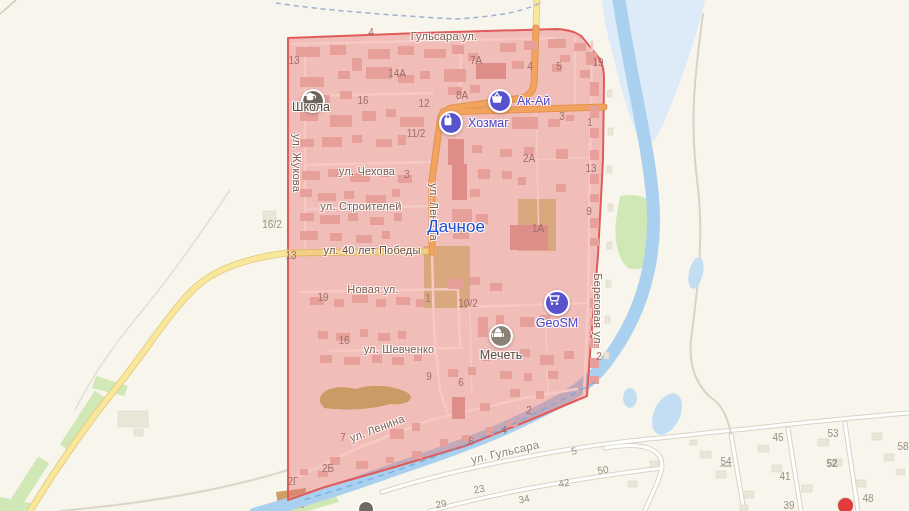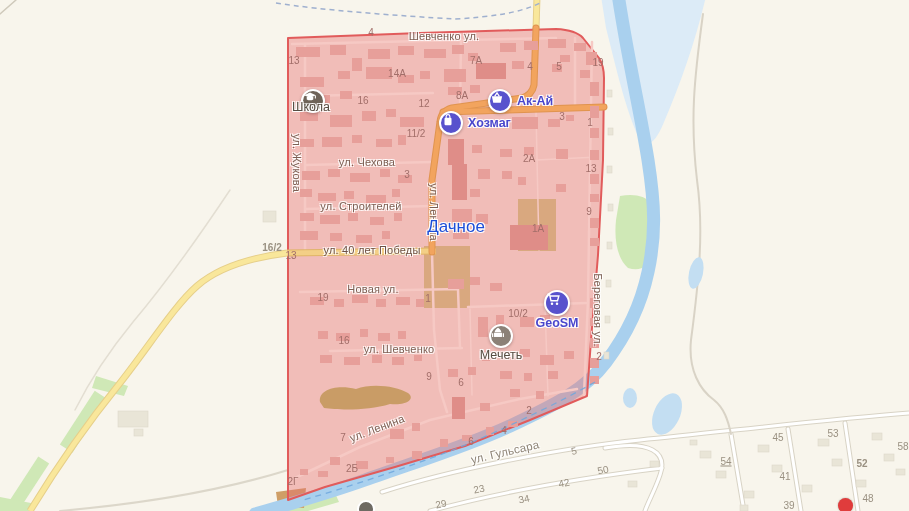--- a/index.html
+++ b/index.html
@@ -24,21 +24,21 @@
   .hn.out{color:#9a9182;}
   .poi{position:absolute;width:24px;height:24px;border-radius:50%;
        border:2px solid #fff;box-sizing:border-box;
        box-shadow:0 1px 3px rgba(60,40,40,.35);display:flex;align-items:center;justify-content:center;}
   .poi.blue{background:#5852cd;}
   .poi.dark{background:#6e6358;}
   .poi.gray{background:#8b8177;}
   .poi-lbl{position:absolute;font-size:12.5px;font-weight:500;white-space:nowrap;
        text-shadow:-1px -1px 0 rgba(255,255,255,.9),1px -1px 0 rgba(255,255,255,.9),
                    -1px 1px 0 rgba(255,255,255,.9),1px 1px 0 rgba(255,255,255,.9);}
-  .poi-lbl.blue{color:#4a46cc;font-weight:bold;}
+  .poi-lbl.blue{color:#4a46cc;}
   .poi-lbl.dark{color:#564d42;}
   .poi-lbl.c{transform:translate(-50%,-50%);}
   .poi-lbl.l{transform:translate(0,-50%);}
   .clip-poi{position:absolute;width:18px;height:18px;border-radius:50%;
        background:#6e6a63;border:2px solid #fff;box-sizing:border-box;}
   .pin{position:absolute;width:15px;height:15px;border-radius:50% 50% 50% 0;
        background:#e03c3c;transform:rotate(-45deg);box-shadow:0 0 2px rgba(0,0,0,.3);}
 </style>
 </head>
 <body>
@@ -308,23 +308,23 @@
         <rect x="510" y="225" width="38" height="25"></rect>
         <rect x="452" y="397" width="13" height="22"></rect>
         <rect x="476" y="63" width="30" height="16"></rect>
       </g>
 
     <path fill="none" stroke="#9fb0cf" stroke-width="1.5" stroke-dasharray="5,4" d="M276,3 C320,10 400,16 455,19 C490,17 520,13 540,3"></path>
 
     <path fill="none" stroke="#6ea7dd" stroke-width="1.3" stroke-dasharray="6,5" opacity="0.85" d="M595,382 C560,402 515,424 468,444 C420,463 365,482 300,501"></path>
   </svg>
 
-  <span class="lbl" style="left:444px;top:36px">Шевченко ул.</span>
+  <span class="lbl" style="left:444px;top:36px">Гульсара ул.</span>
   <span class="lbl vert" style="left:297px;top:163px">ул. Жукова</span>
-  <span class="lbl" style="left:367px;top:162px">ул. Чехова</span>
+  <span class="lbl" style="left:367px;top:171px">ул. Чехова</span>
   <span class="lbl vert" style="left:434px;top:212px">ул. Ленина</span>
   <span class="lbl" style="left:361px;top:206px">ул. Строителей</span>
   <span class="lbl big" style="left:372px;top:250px">ул. 40 лет Победы</span>
   <span class="lbl" style="left:373px;top:289px">Новая ул.</span>
   <span class="lbl" style="left:399px;top:349px">ул. Шевченко</span>
   <span class="lbl rot-21" style="left:377px;top:428px">ул. Ленина</span>
   <span class="lbl out rot-13" style="left:505px;top:452px;font-size:11.5px">ул. Гульсара</span>
   <span class="lbl vert" style="left:598px;top:310px">Береговая ул.</span>
 
   <span class="place" style="left:456px;top:227px">Дачное</span>
@@ -390,40 +390,40 @@
       <span class="hn in" style="left: 562px; top: 116px;">3</span>
       <span class="hn in" style="left: 590px; top: 122px;">1</span>
       <span class="hn in" style="left: 529px; top: 158px;">2А</span>
       <span class="hn in" style="left: 591px; top: 168px;">13</span>
       <span class="hn in" style="left: 407px; top: 174px;">3</span>
       <span class="hn in" style="left: 589px; top: 211px;">9</span>
       <span class="hn in" style="left: 538px; top: 228px;">1А</span>
       <span class="hn in" style="left: 291px; top: 255px;">13</span>
       <span class="hn in" style="left: 323px; top: 297px;">19</span>
       <span class="hn in" style="left: 428px; top: 298px;">1</span>
-      <span class="hn in" style="left: 518px; top: 303px; margin-top: 10px;">10/2</span>
+      <span class="hn in" style="left: 468px; top: 303px;">10/2</span>
       <span class="hn in" style="left: 344px; top: 340px;">16</span>
       <span class="hn in" style="left: 599px; top: 356px;">2</span>
       <span class="hn in" style="left: 429px; top: 376px;">9</span>
       <span class="hn in" style="left: 461px; top: 382px;">6</span>
       <span class="hn in" style="left: 529px; top: 410px;">2</span>
       <span class="hn in" style="left: 504px; top: 430px;">4</span>
       <span class="hn in" style="left: 471px; top: 441px;">6</span>
       <span class="hn in" style="left: 343px; top: 437px;">7</span>
-      <span class="hn in" style="left: 328px; top: 468px; margin-left: 24px;">2Б</span>
+      <span class="hn in" style="left: 328px; top: 468px;">2Б</span>
       <span class="hn in" style="left: 293px; top: 481px;">2Г</span>
-      <span class="hn out" style="left: 272px; top: 247px; font-weight: bold;">16/2</span>
+      <span class="hn out" style="left: 272px; top: 224px;">16/2</span>
       <span class="hn out" style="left: 574px; top: 451px; transform: translate(-50%, -50%) rotate(-12deg);">5</span>
       <span class="hn out" style="left: 603px; top: 470px; transform: translate(-50%, -50%) rotate(-12deg);">50</span>
       <span class="hn out" style="left: 479px; top: 489px; transform: translate(-50%, -50%) rotate(-12deg);">23</span>
       <span class="hn out" style="left: 564px; top: 483px; transform: translate(-50%, -50%) rotate(-12deg);">42</span>
       <span class="hn out" style="left: 524px; top: 499px; transform: translate(-50%, -50%) rotate(-12deg);">34</span>
       <span class="hn out" style="left: 441px; top: 504px; transform: translate(-50%, -50%) rotate(-12deg);">29</span>
       <span class="hn out" style="left: 778px; top: 437px;">45</span>
       <span class="hn out" style="left: 833px; top: 433px;">53</span>
       <span class="hn out" style="left: 903px; top: 446px;">58</span>
       <span class="hn out" style="left: 726px; top: 461px; text-decoration: underline;">54</span>
-      <span class="hn out" style="left: 862px; top: 463px; font-weight: bold;">52</span>
+      <span class="hn out" style="left: 832px; top: 463px; font-weight: bold;">52</span>
       <span class="hn out" style="left: 785px; top: 476px;">41</span>
       <span class="hn out" style="left: 789px; top: 505px;">39</span>
       <span class="hn out" style="left: 868px; top: 498px; text-align: right;">48</span>
     </div>
 </div>
 
 </body></html>

